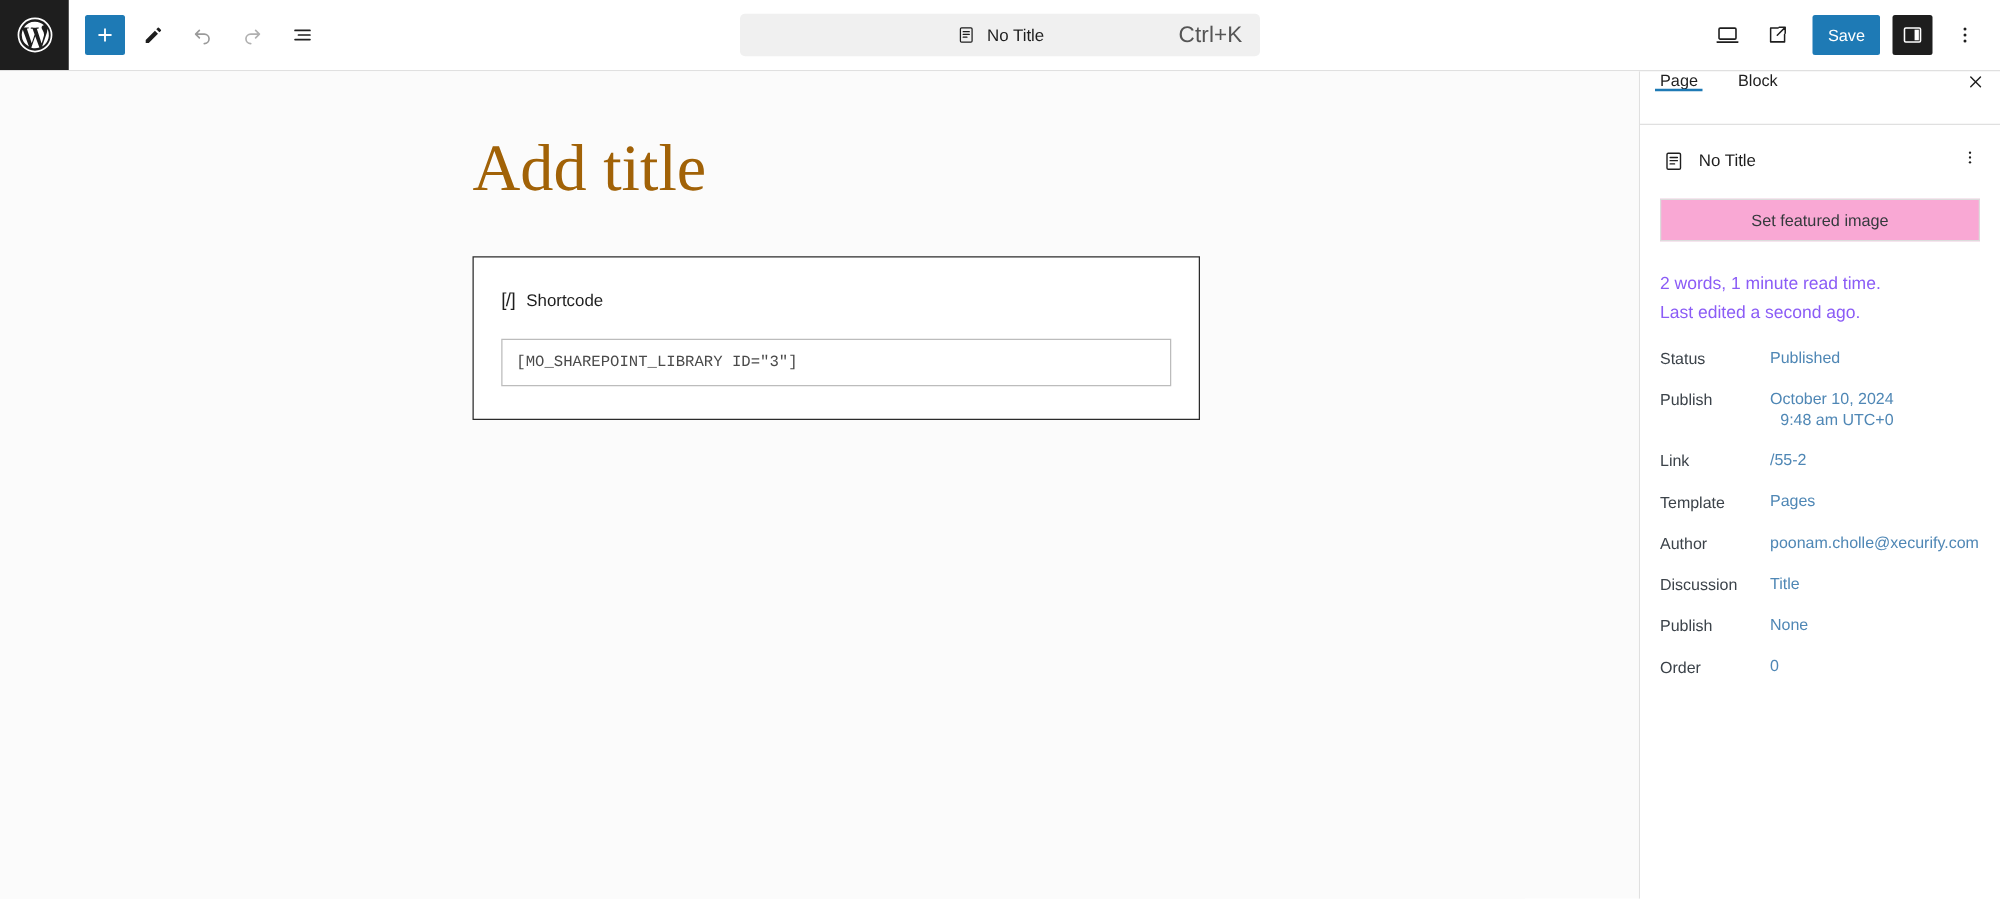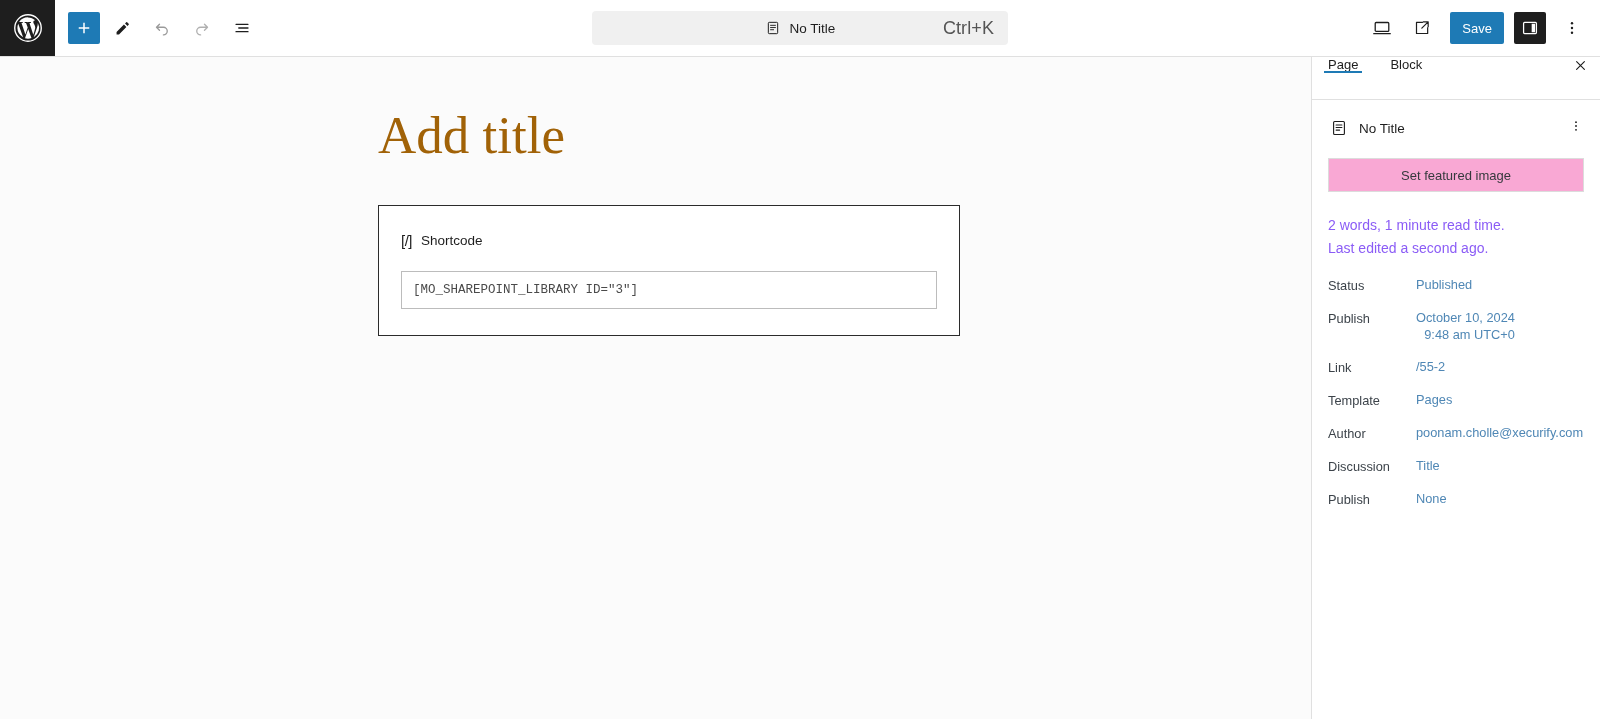--- a/index.html
+++ b/index.html
@@ -354,17 +354,21 @@
           <span class="sb-row-value">poonam.cholle@xecurify.com</span>
         </div>
         <div class="sb-row">
           <span class="sb-row-label">Discussion</span>
           <span class="sb-row-value">Title</span>
         </div>
         <div class="sb-row">
           <span class="sb-row-label">Publish</span>
           <span class="sb-row-value">None</span>
         </div>
+        <div class="sb-row">
+          <span class="sb-row-label">Order</span>
+          <span class="sb-row-value">0</span>
+        </div>
       </div>
 
     </div>
   </div>
 </div>
 
 </body></html>

